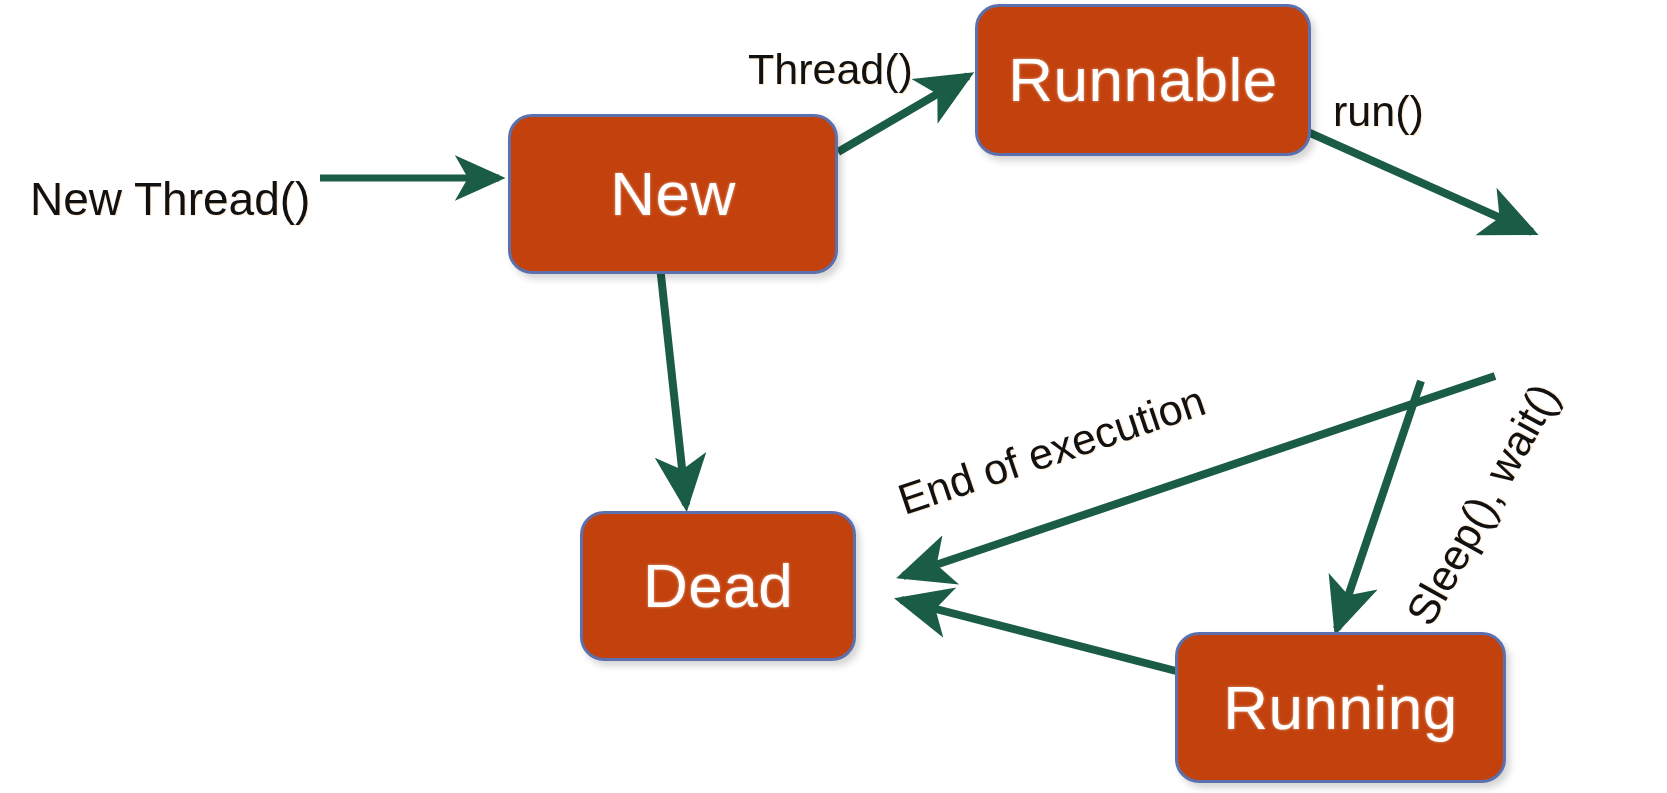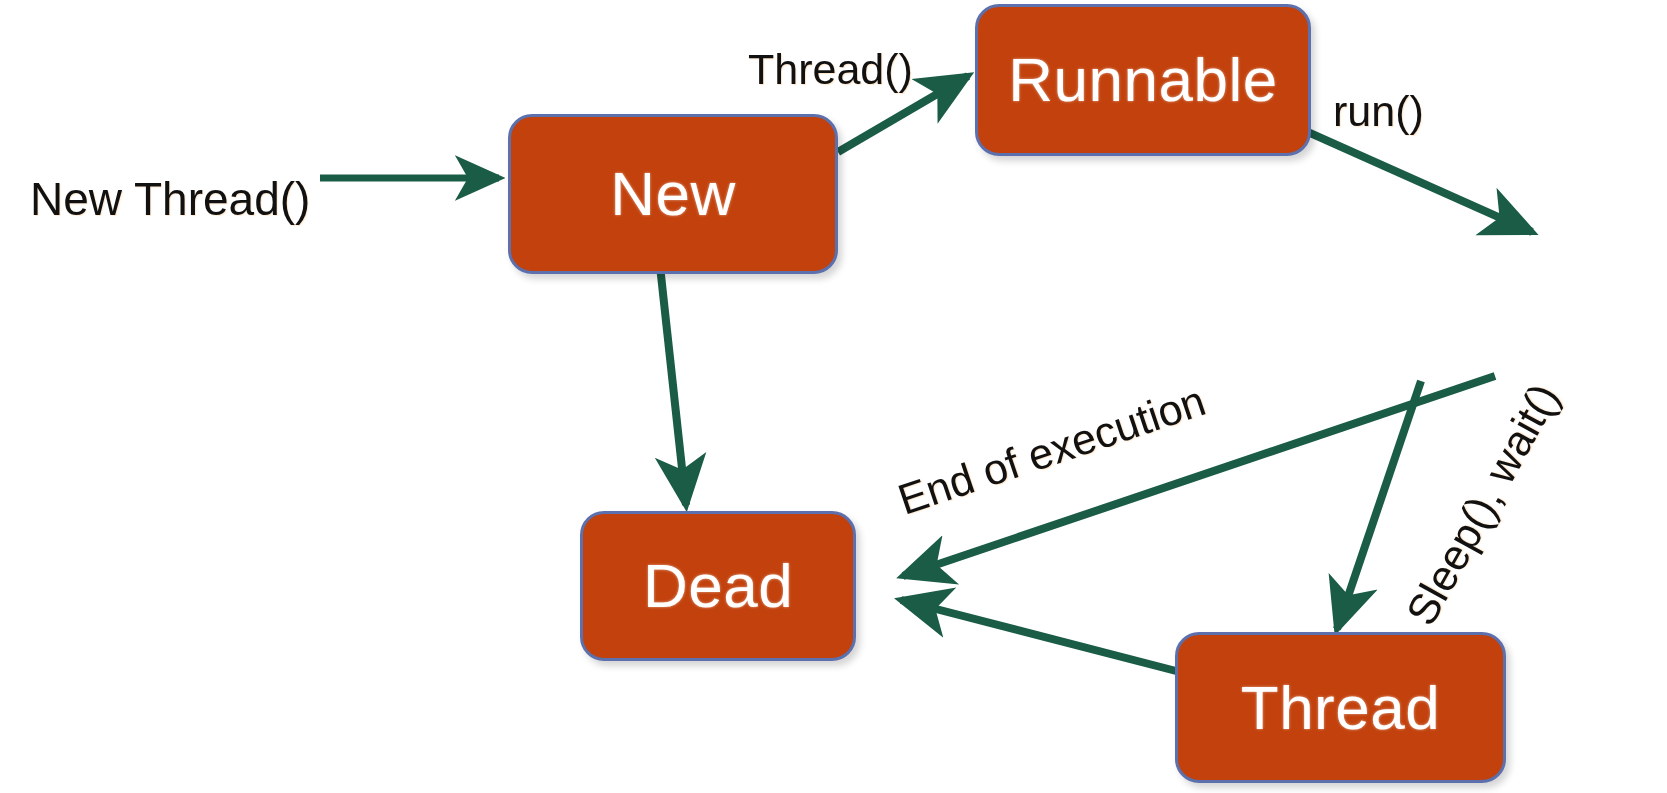--- a/index.html
+++ b/index.html
@@ -106,21 +106,21 @@
   <div class="state-node" style="left:975px; top:4px; width:336px; height:152px;">
     <span class="state-label">Runnable</span>
   </div>
 
 
   <div class="state-node" style="left:565px; top:511px; width:276px; height:150px;margin-left:15px;">
     <span class="state-label">Dead</span>
   </div>
 
   <div class="state-node" style="left:1175px; top:632px; width:331px; height:151px;">
-    <span class="state-label">Thread</span>
+    <span class="state-label">Running</span>
   </div>
 
   <div class="edge-label" style="left:748px; top:48px; transform: rotate(0deg);">Thread()</div>
 
   <div class="edge-label" style="left:1333px; top:90px; transform: rotate(0deg);">run()</div>
 
   <div class="edge-label" style="left:900px; top:480px; transform: rotate(-18.6deg);">End of execution</div>
 
   <div class="edge-label" style="left:1418px; top:600px; transform: rotate(-61deg);">Sleep(), wait()</div>
 

